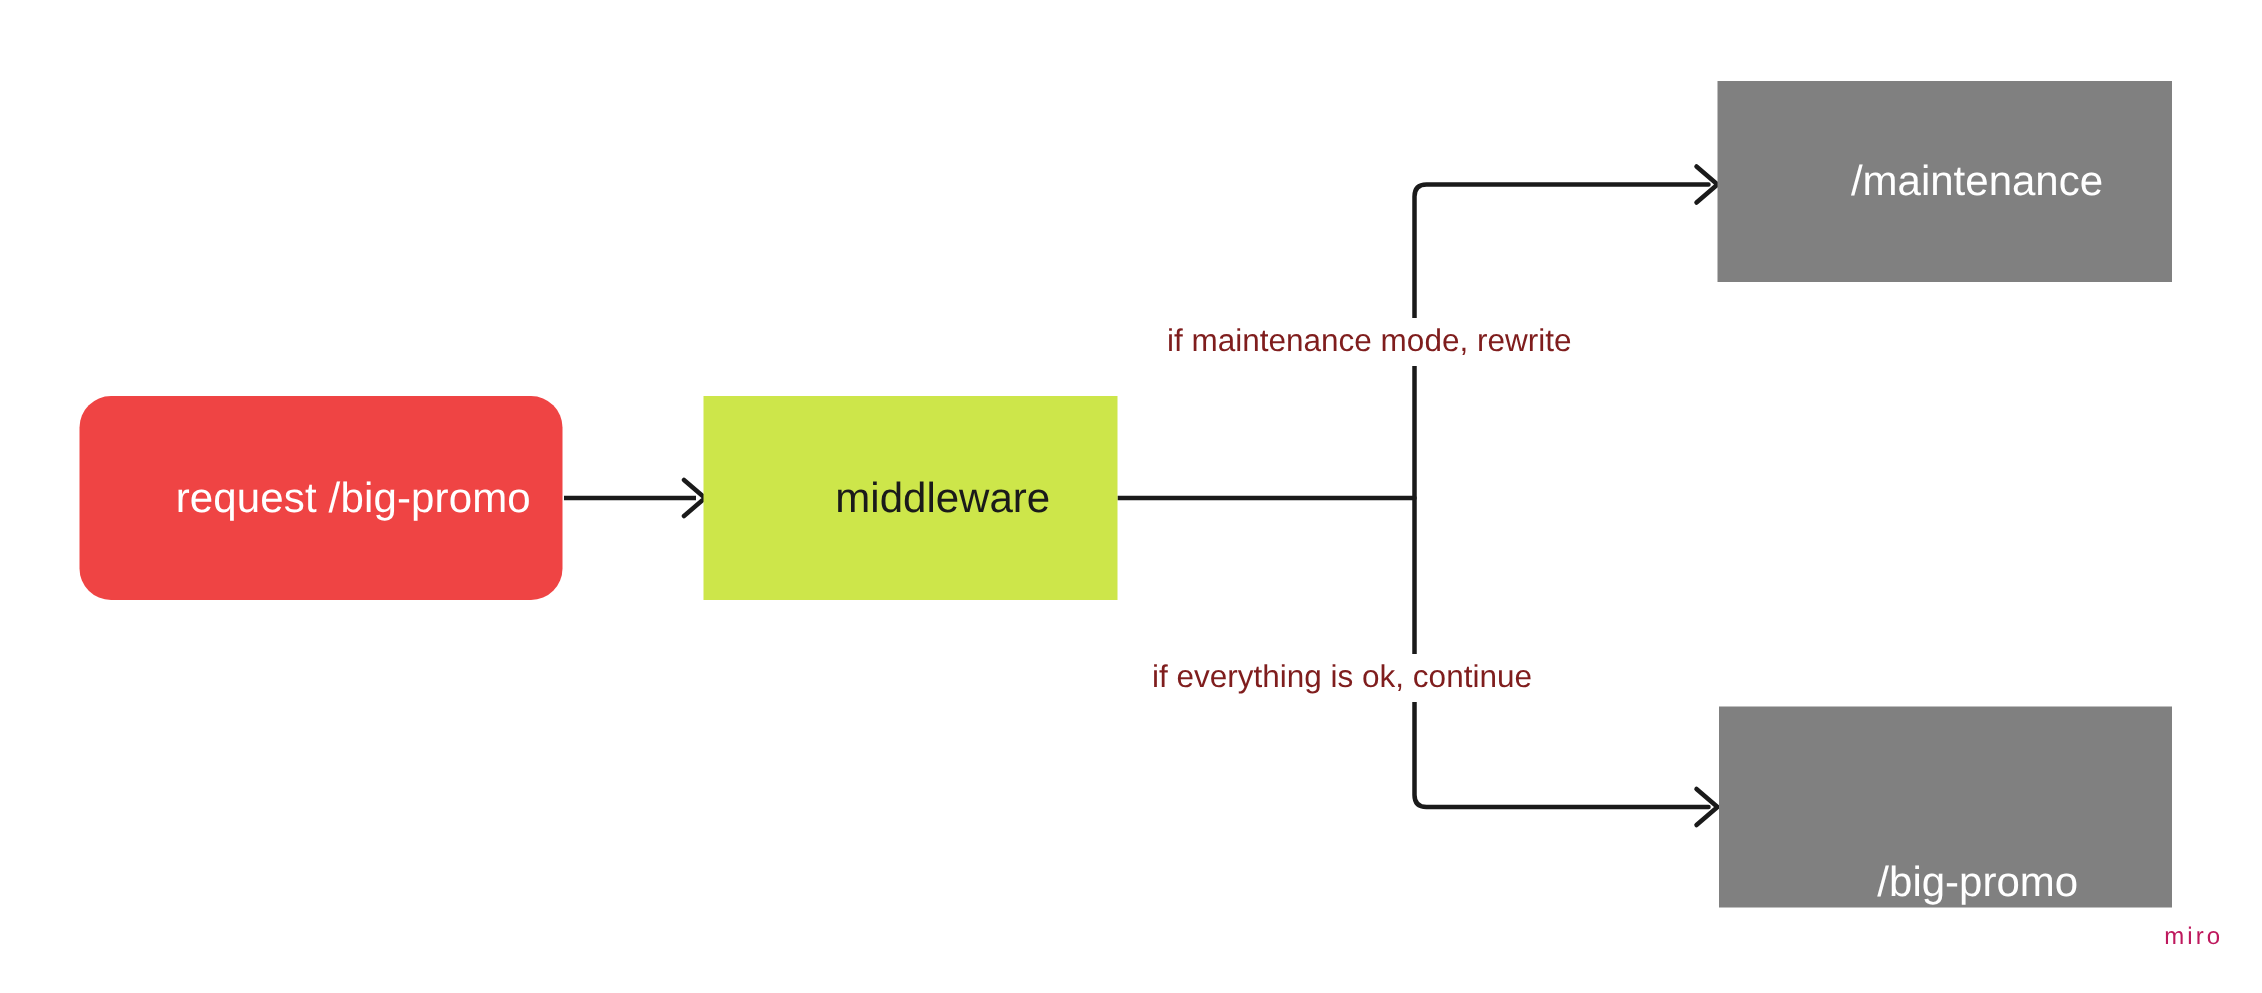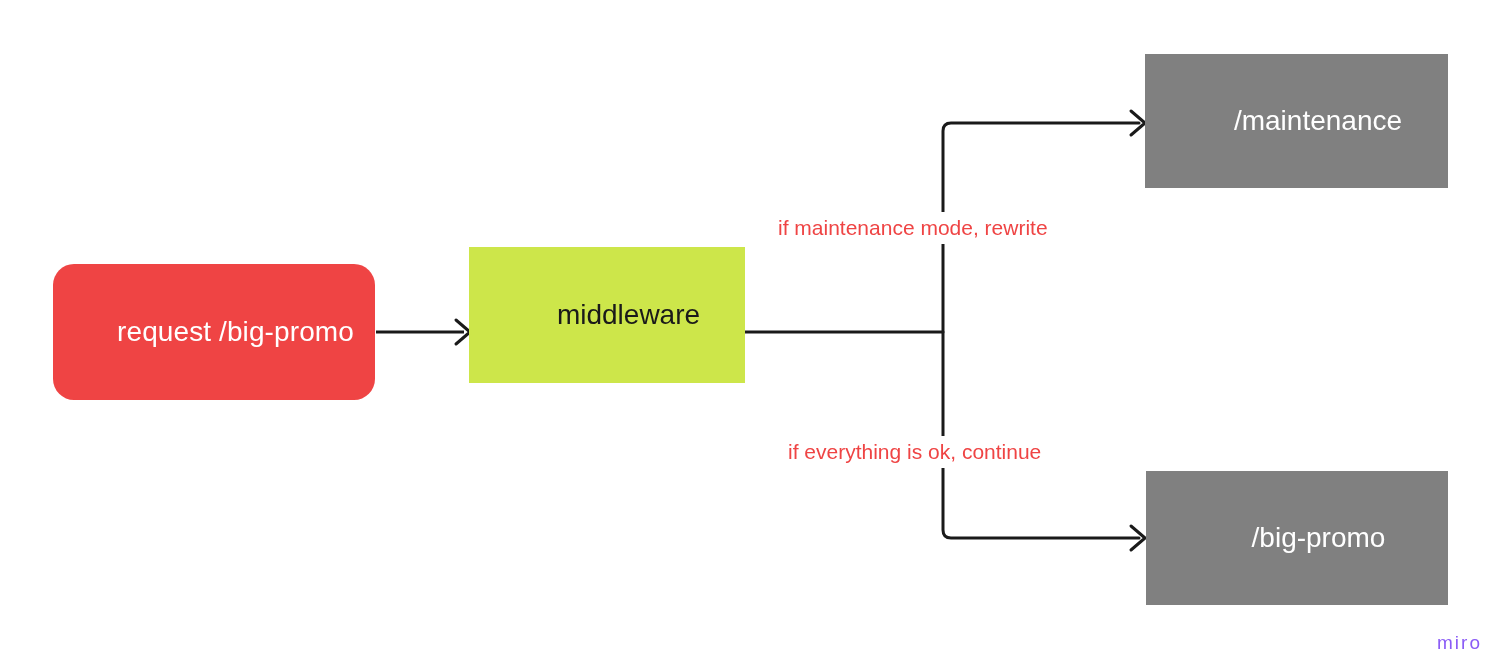--- a/index.html
+++ b/index.html
@@ -44,21 +44,21 @@
     height: 136px;
     background: #ef4444;
     border-radius: 21px;
     color: #ffffff;
     font-size: 28px;
     letter-spacing: 0.1px;
   }
 
   .node-middleware {
     left: 469px;
-    top: 247px;
+    top: 264px;
     width: 276px;
     height: 136px;
     background: #cde64a;
     color: #1a1a1a;
     font-size: 28px;
   }
 
   .node-maintenance {
     left: 1145px;
     top: 54px;
@@ -70,47 +70,48 @@
   }
 
   .node-bigpromo {
     left: 1146px;
     top: 471px;
     width: 302px;
     height: 134px;
     background: #808080;
     color: #ffffff;
     font-size: 28px;
+    align-items: flex-end;
   }
 
   .edge-label {
     position: absolute;
     background: #ffffff;
-    color: #ef4444;
+    color: #7f1d1d;
     font-size: 21px;
     font-weight: 400;
     white-space: nowrap;
     padding: 3px 6px;
     line-height: 1.25;
   }
   .edge-label-maintenance {
     left: 772px;
     top: 212px;
   }
   .edge-label-continue {
-    left: 782px;
+    left: 762px;
     top: 436px;
   }
 
   .watermark {
     position: absolute;
     right: 26px;
-    bottom: 8px;
-    color: #8b5cf6;
-    font-size: 19px;
+    bottom: 28px;
+    color: #be185d;
+    font-size: 16px;
     letter-spacing: 2px;
     user-select: none;
   }
 </style>
 </head>
 <body>
 
 <div id="canvas">
 
   <svg id="edges" width="1508" height="662" viewBox="0 0 1508 662" xmlns="http://www.w3.org/2000/svg">

